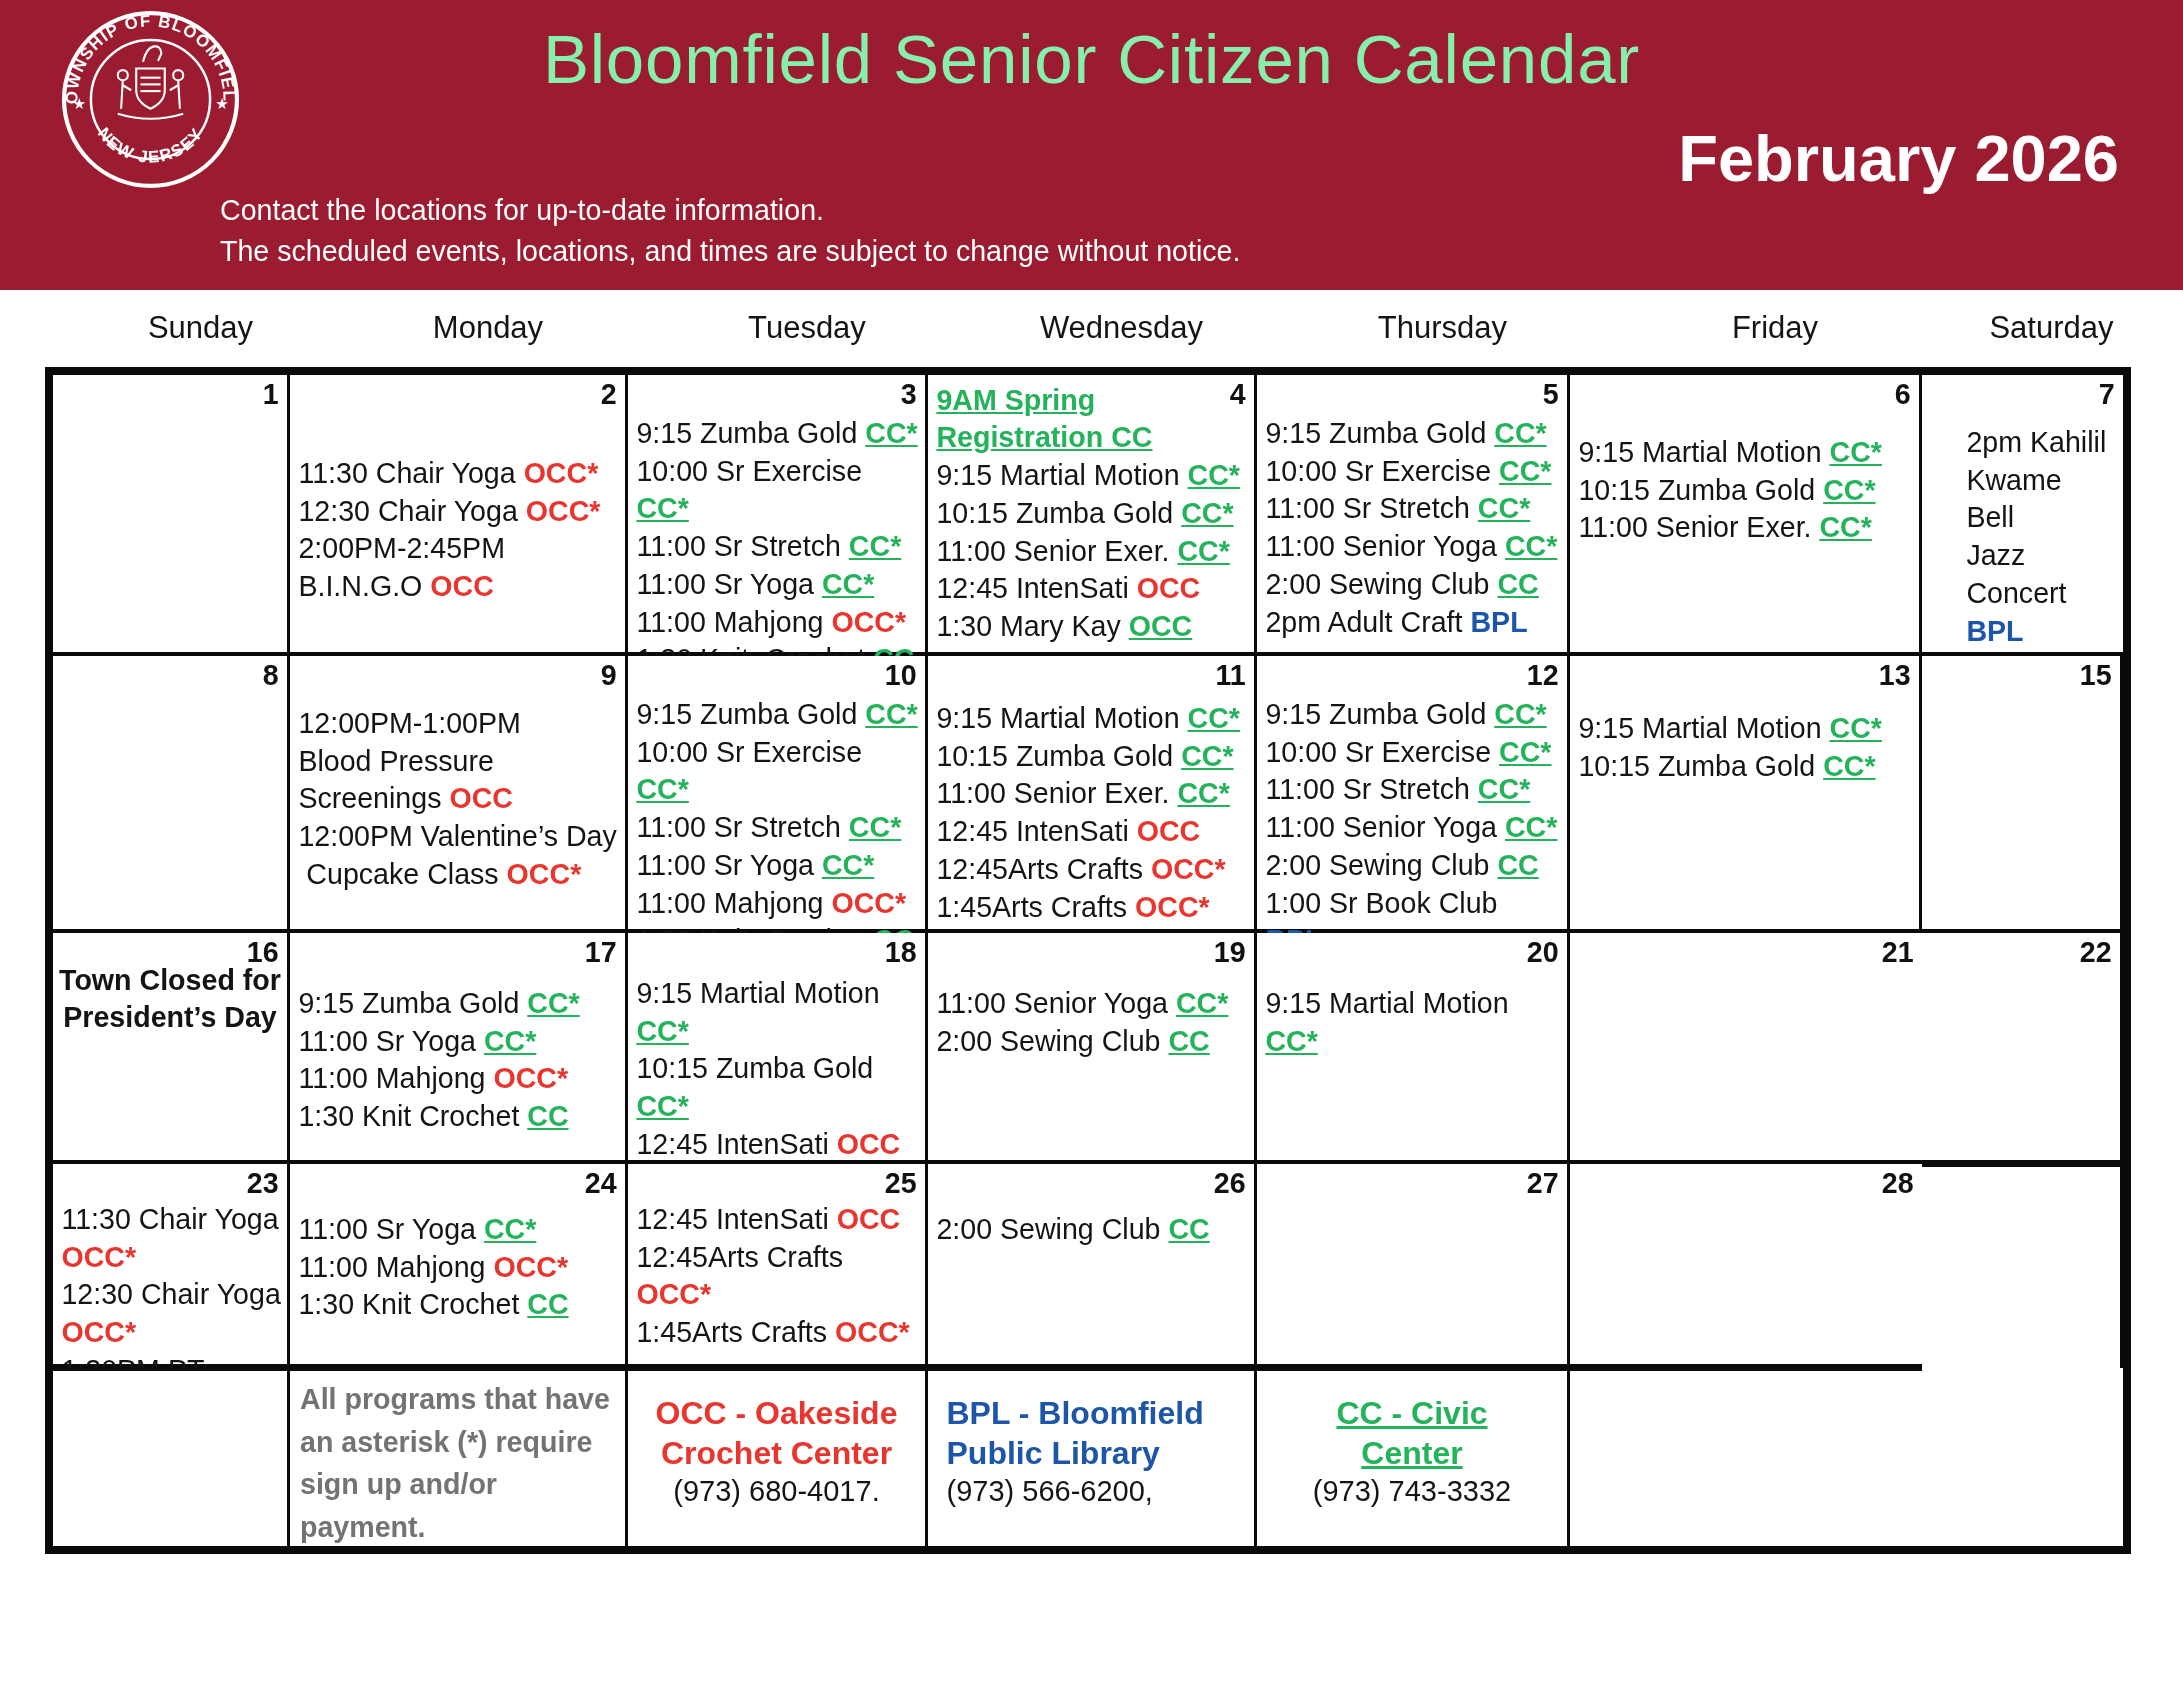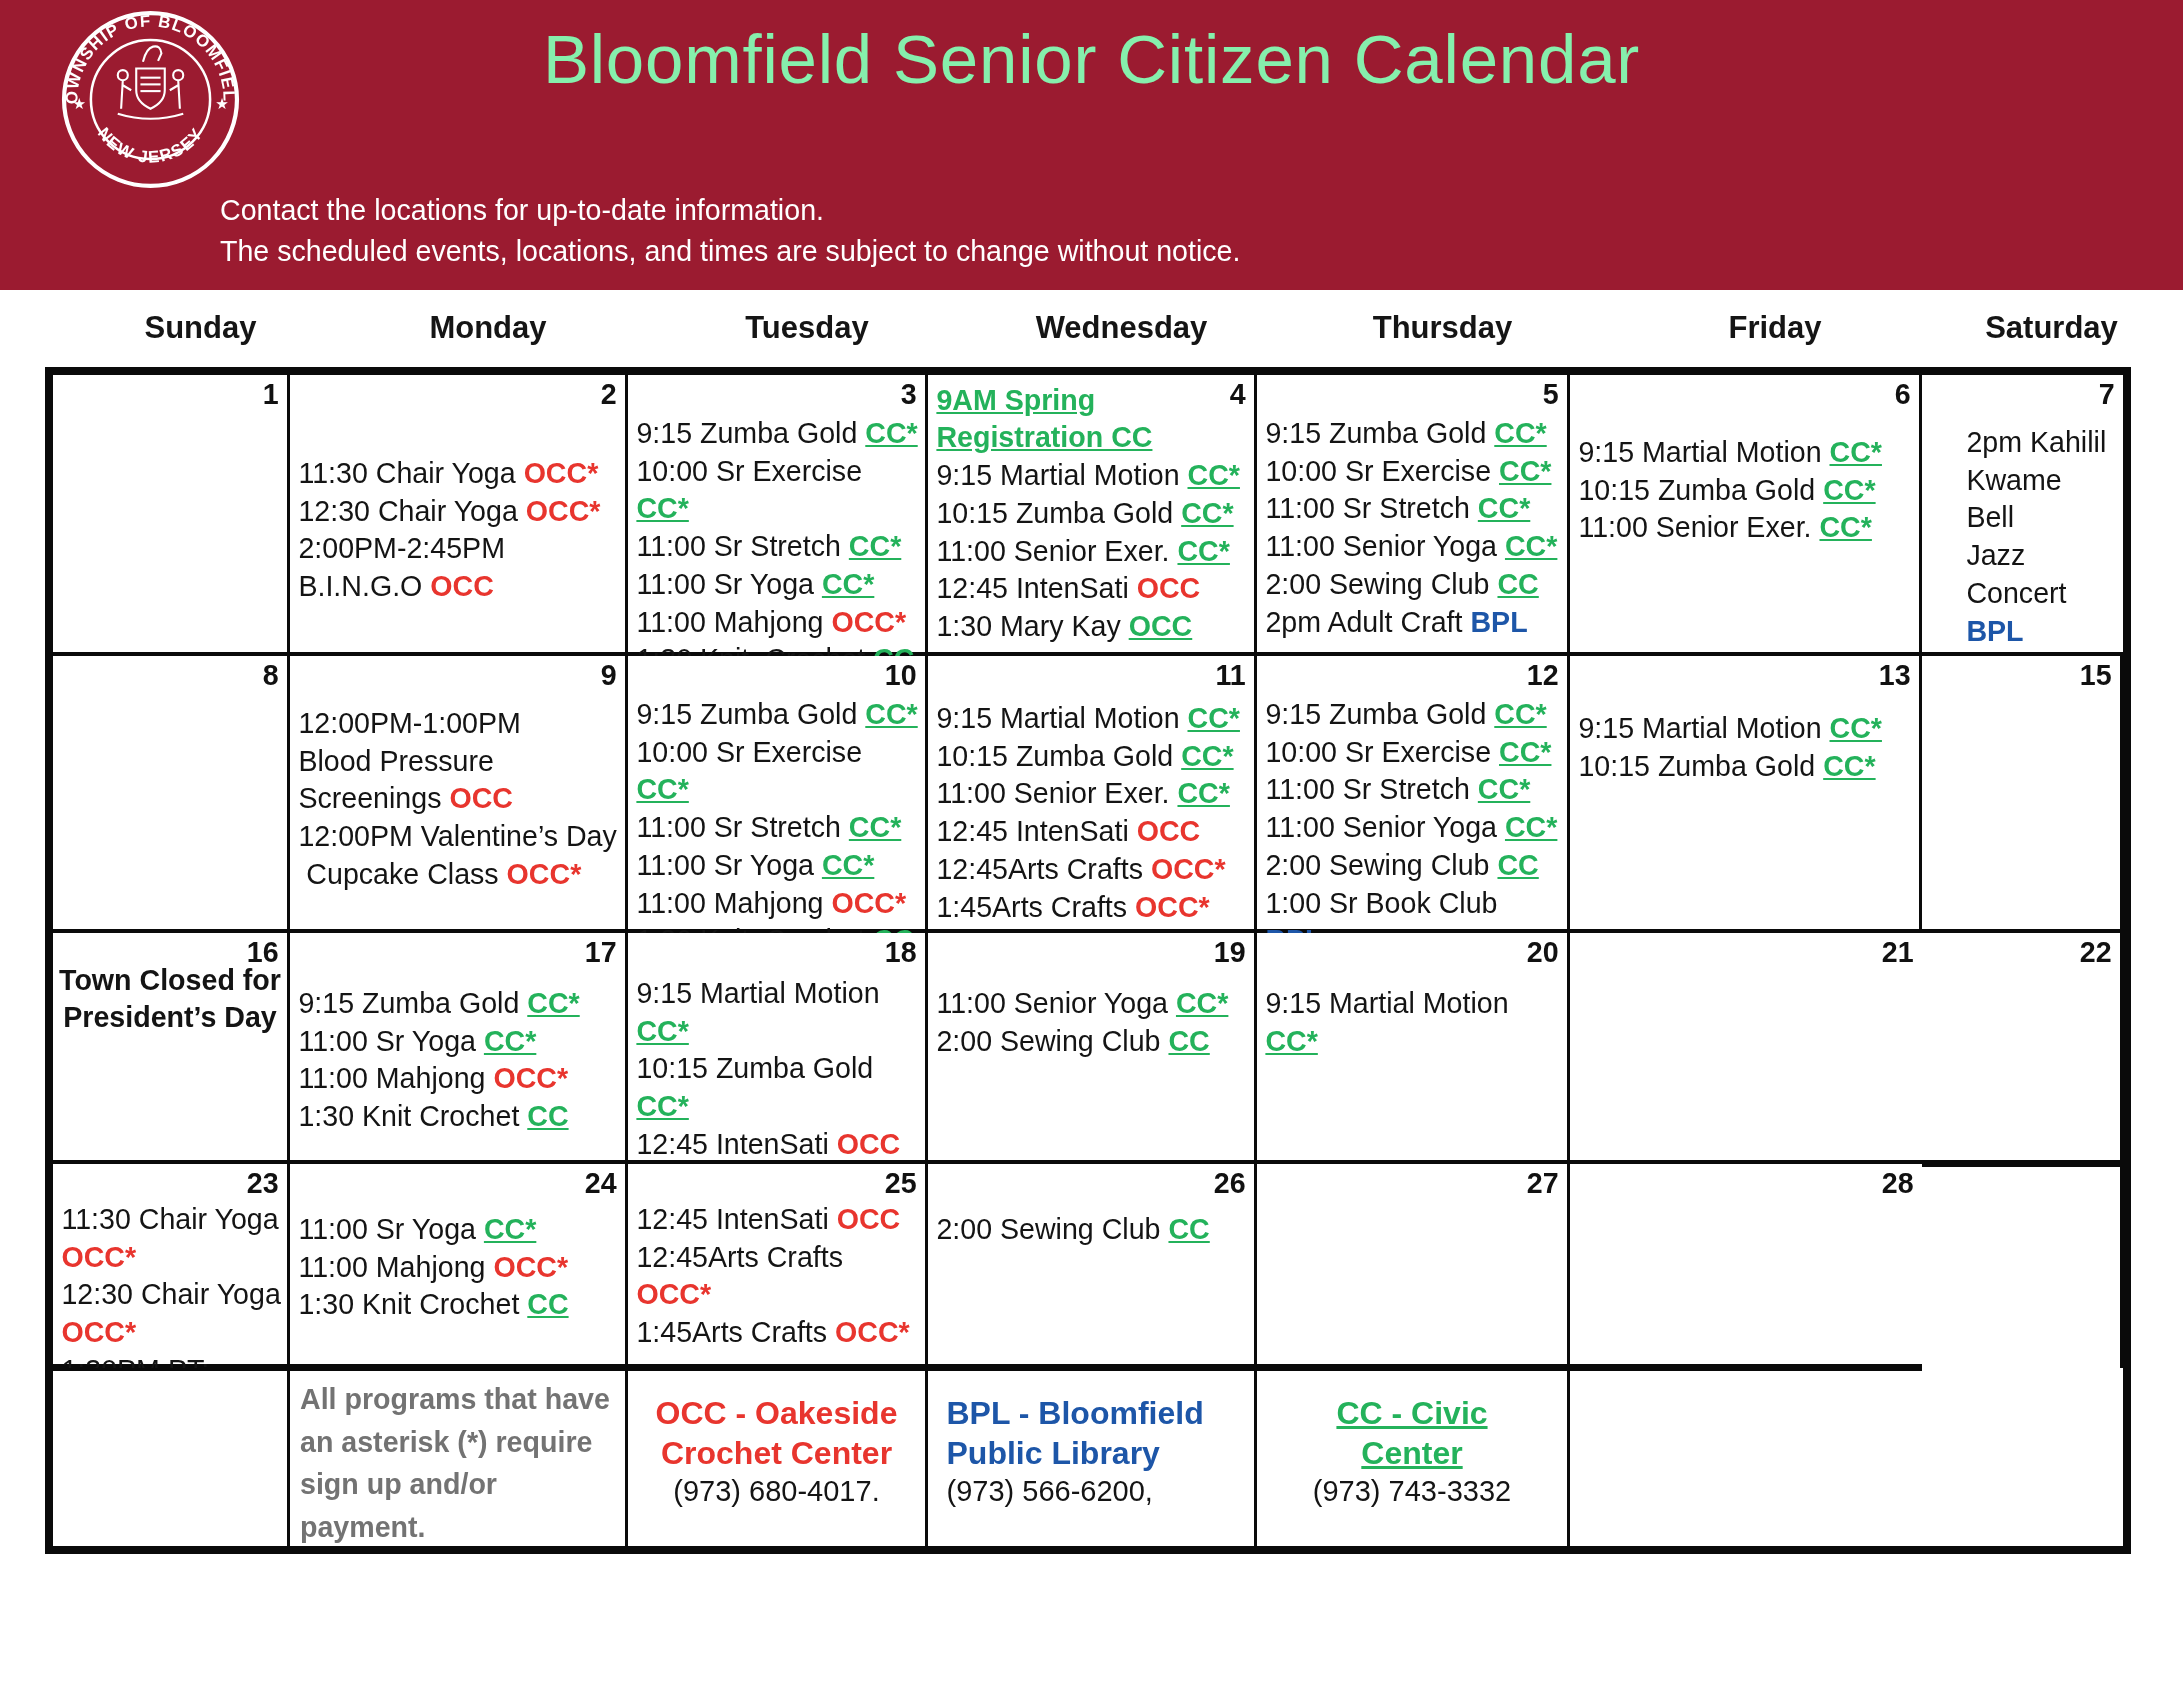--- a/index.html
+++ b/index.html
@@ -27,21 +27,21 @@
     color: #ffffff; font-size: 28.6px; line-height: 1.44; font-weight: 400;
   }
   #township-seal { position: absolute; left: 59px; top: 8.4px; }
   
   #weekday-row {
     position: absolute; left: 45px; top: 292px; width: 2087px; height: 72px;
     display: grid; grid-template-columns: 237px 338px 300px 329px 313px 352px 201px;
     padding: 0 8.4px; align-items: center;
   }
   .weekday {
-    text-align: center; font-size: 31px; font-weight: 700; color: #151515;
+    text-align: center; font-size: 31px; font-weight: 400; color: #151515;
     position: relative; left: 28.6px;
   }
   
   #calendar-grid {
     position: absolute; left: 45px; top: 367px;
     display: grid;
     grid-template-columns: 237px 338px 300px 329px 313px 352px 201px;
     grid-template-rows: 281px 277px 231px 204px 178px;
     border: 8.4px solid #0a0a0a; background: #ffffff;
   }
@@ -104,20 +104,21 @@
       <line x1="97" y1="91" x2="121" y2="91"></line>
       <line x1="97" y1="99" x2="121" y2="99"></line>
       <circle cx="76" cy="80" r="6"></circle>
       <path d="M 76 86 l -2 34 M 76 92 l 10 6"></path>
       <circle cx="142" cy="80" r="6"></circle>
       <path d="M 142 86 l 2 34 M 142 92 l -10 6"></path>
       <path d="M 70 126 q 39 12 78 0"></path>
     </g>
   </svg>
   <div id="page-title">Bloomfield Senior Citizen Calendar</div>
+  <div id="month-label">February 2026</div>
   <div id="disclaimer">
     <div>Contact the locations for up-to-date information.</div>
     <div>The scheduled events, locations, and times are subject to change without notice.</div>
   </div>
 </div>
 
 <div id="weekday-row">
     <div class="weekday">Sunday</div>
     <div class="weekday">Monday</div>
     <div class="weekday">Tuesday</div>

